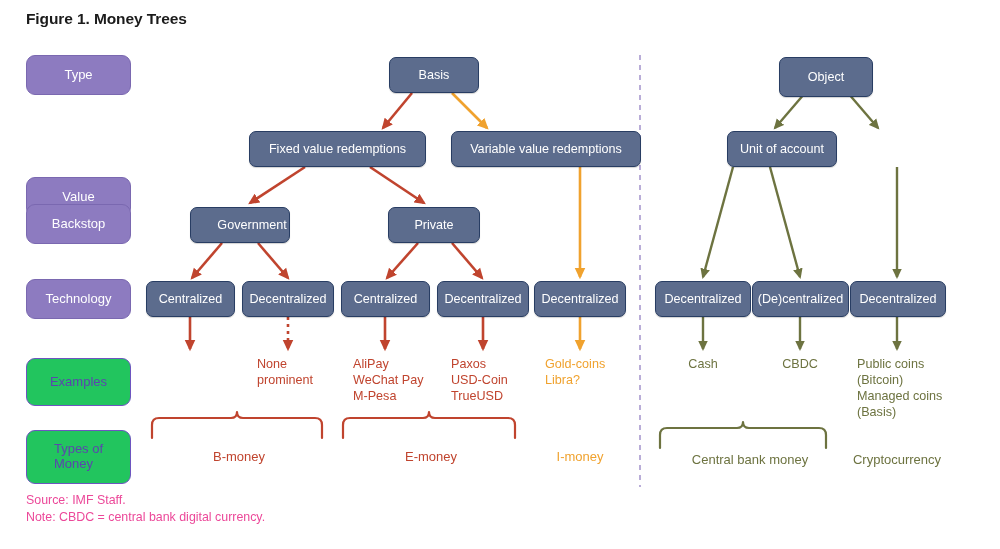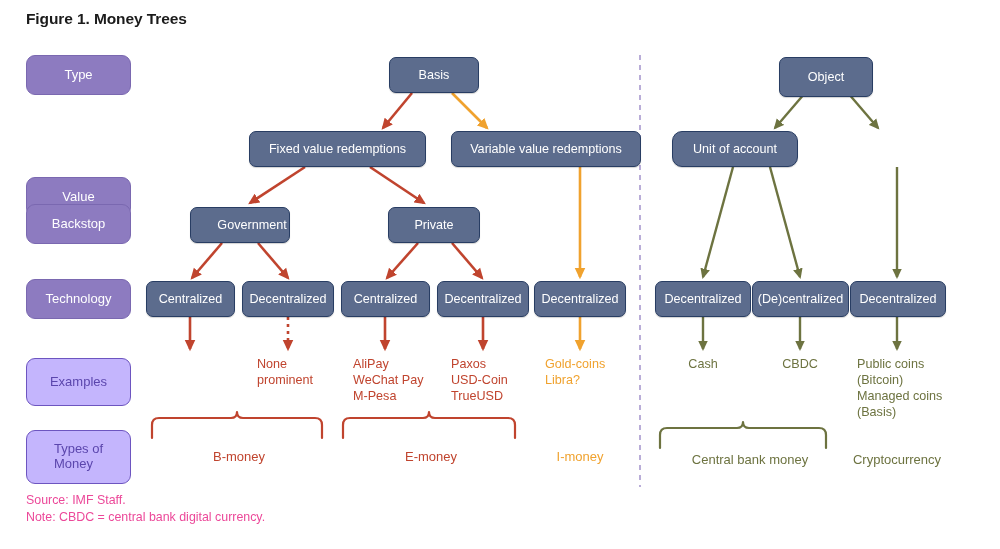--- a/index.html
+++ b/index.html
@@ -20,21 +20,21 @@
     position:absolute;left:26px;width:105px;
     border-radius:9px;box-sizing:border-box;
     display:flex;align-items:center;justify-content:center;
     text-align:left;line-height:1.12;
   }
   .rowlabel.filled{
     background:#8d7bc0;border:1px solid #7a68b0;color:#ffffff;
     font-size:13px;
   }
   .rowlabel.hollow{
-    background:#c4b5fd;border:1.6px solid #6d55c0;color:#5b46ad;
+    background:#22c55e;border:1.6px solid #6d55c0;color:#5b46ad;
     font-size:13px;
   }
 
   
   .node{
     position:absolute;box-sizing:border-box;
     background:#5c6c8d;border:1.6px solid #283d63;border-radius:7px;
     color:#ffffff;font-size:12.6px;
     display:flex;align-items:center;justify-content:center;
     text-align:center;white-space:nowrap;
@@ -208,21 +208,21 @@
 Libra?</div>
 
   <div class="money red" style="left:239px;top:449px;">B-money</div>
   <div class="money red" style="left:431px;top:449px;">E-money</div>
   <div class="money orange" style="left:580px;top:449px;">I-money</div>
 
   <div class="node" style="left:779px;top:57px;width:94px;height:40px;">
     <span>Object</span>
   </div>
 
-  <div class="node" style="left:672px;top:131px;width:126px;height:36px;border-radius:10px;">
+  <div class="node" style="left:727px;top:131px;width:110px;height:36px;">
     <span>Unit of account</span>
   </div>
 
   <div class="node" style="left:655px;top:281px;width:96px;height:36px;">
     <span>Decentralized</span>
   </div>
   <div class="node" style="left:752px;top:281px;width:97px;height:36px;">
     <span>(De)centralized</span>
   </div>
   <div class="node" style="left:850px;top:281px;width:96px;height:36px;">

